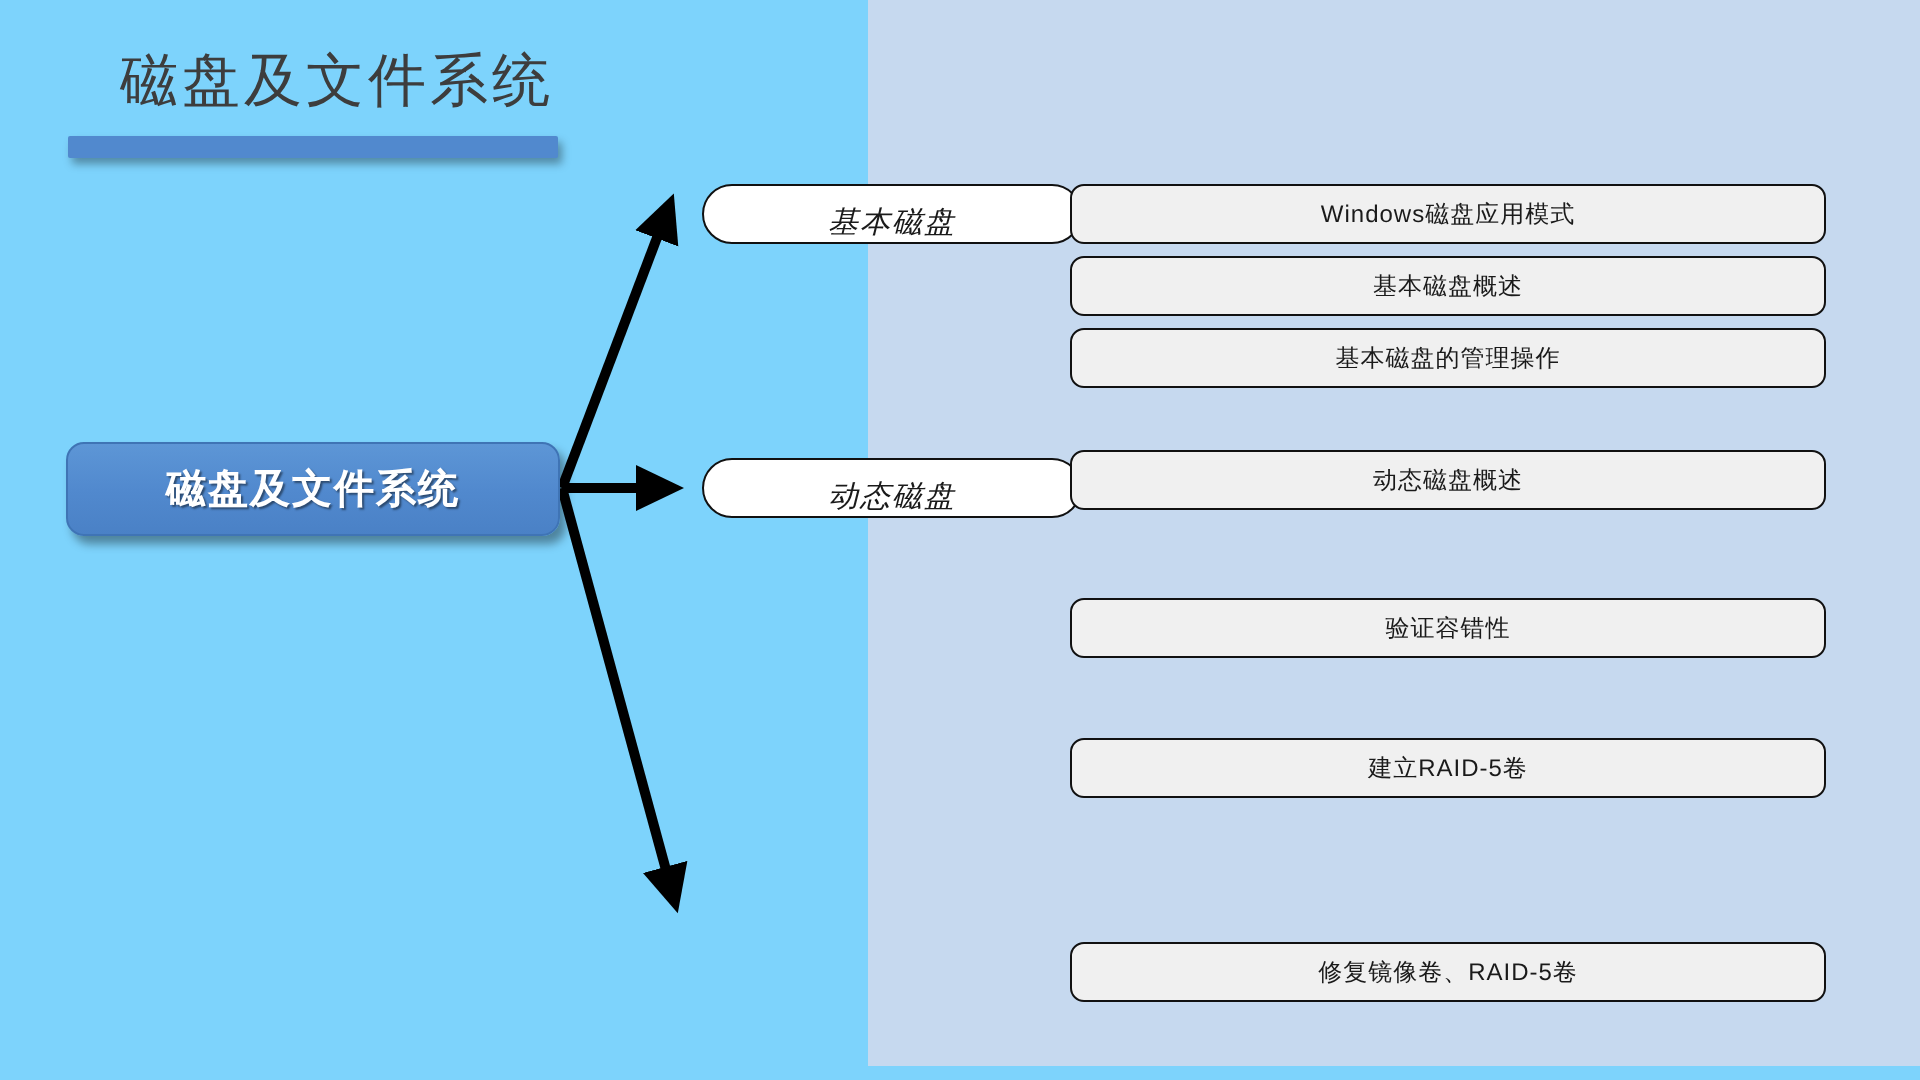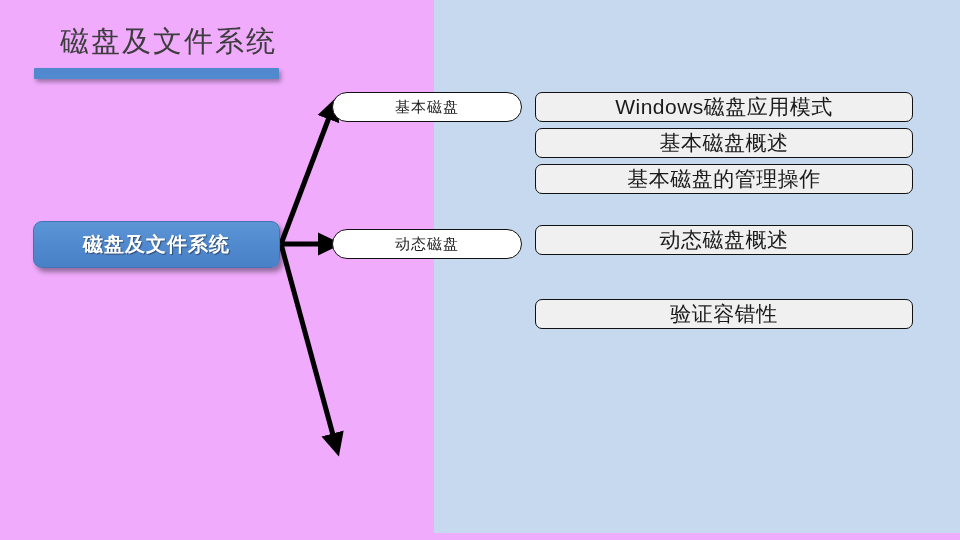--- a/index.html
+++ b/index.html
@@ -4,21 +4,21 @@
 <style>
   html, body {
     margin: 0;
     padding: 0;
     background: #ffffff;
   }
   #slide {
     position: relative;
     width: 960px;
     height: 540px;
-    background: #f0abfc;
+    background: #7dd3fc;
     overflow: hidden;
     font-family: "Liberation Sans", "DejaVu Sans", sans-serif;
   }
 
   
   .bg-panel {
     position: absolute;
     left: 434px;
     top: 0px;
     width: 526px;
@@ -77,30 +77,31 @@
   .connectors {
     position: absolute;
     left: 0; top: 0;
     width: 960px; height: 540px;
     pointer-events: none;
   }
 
   
   .branch-box {
     position: absolute;
-    left: 332px;
+    left: 351px;
     width: 190px;
     height: 30px;
     box-sizing: border-box;
     background: #ffffff;
     border: 1.6px solid #111111;
     border-radius: 15px;
     display: flex;
-    align-items: center;
+    align-items: flex-end;
     justify-content: center;
+    font-style: italic;
   }
   .branch-box-label {
     font-size: 15px;
     color: #1a1a1a;
     letter-spacing: 1px;
     white-space: nowrap;
   }
 
   
   .topic-box {
@@ -110,21 +111,21 @@
     height: 30px;
     box-sizing: border-box;
     background: #f0f0f0;
     border: 1.6px solid #111111;
     border-radius: 7px;
     display: flex;
     align-items: center;
     justify-content: center;
   }
   .topic-box-label {
-    font-size: 21px;
+    font-size: 12px;
     color: #1a1a1a;
     letter-spacing: 0.5px;
     white-space: nowrap;
   }
 </style>
 </head>
 <body>
 
 <div id="slide">
 
@@ -163,15 +164,21 @@
 
   <div class="branch-box" style="top:229px">
     <span class="branch-box-label">动态磁盘</span>
   </div>
   <div class="topic-box" style="top:225px">
     <span class="topic-box-label">动态磁盘概述</span>
   </div>
   <div class="topic-box" style="top:299px">
     <span class="topic-box-label">验证容错性</span>
   </div>
+  <div class="topic-box" style="top:369px">
+    <span class="topic-box-label">建立RAID-5卷</span>
+  </div>
 
+  <div class="topic-box" style="top:471px">
+    <span class="topic-box-label">修复镜像卷、RAID-5卷</span>
+  </div>
 
 </div>
 
 </body></html>

